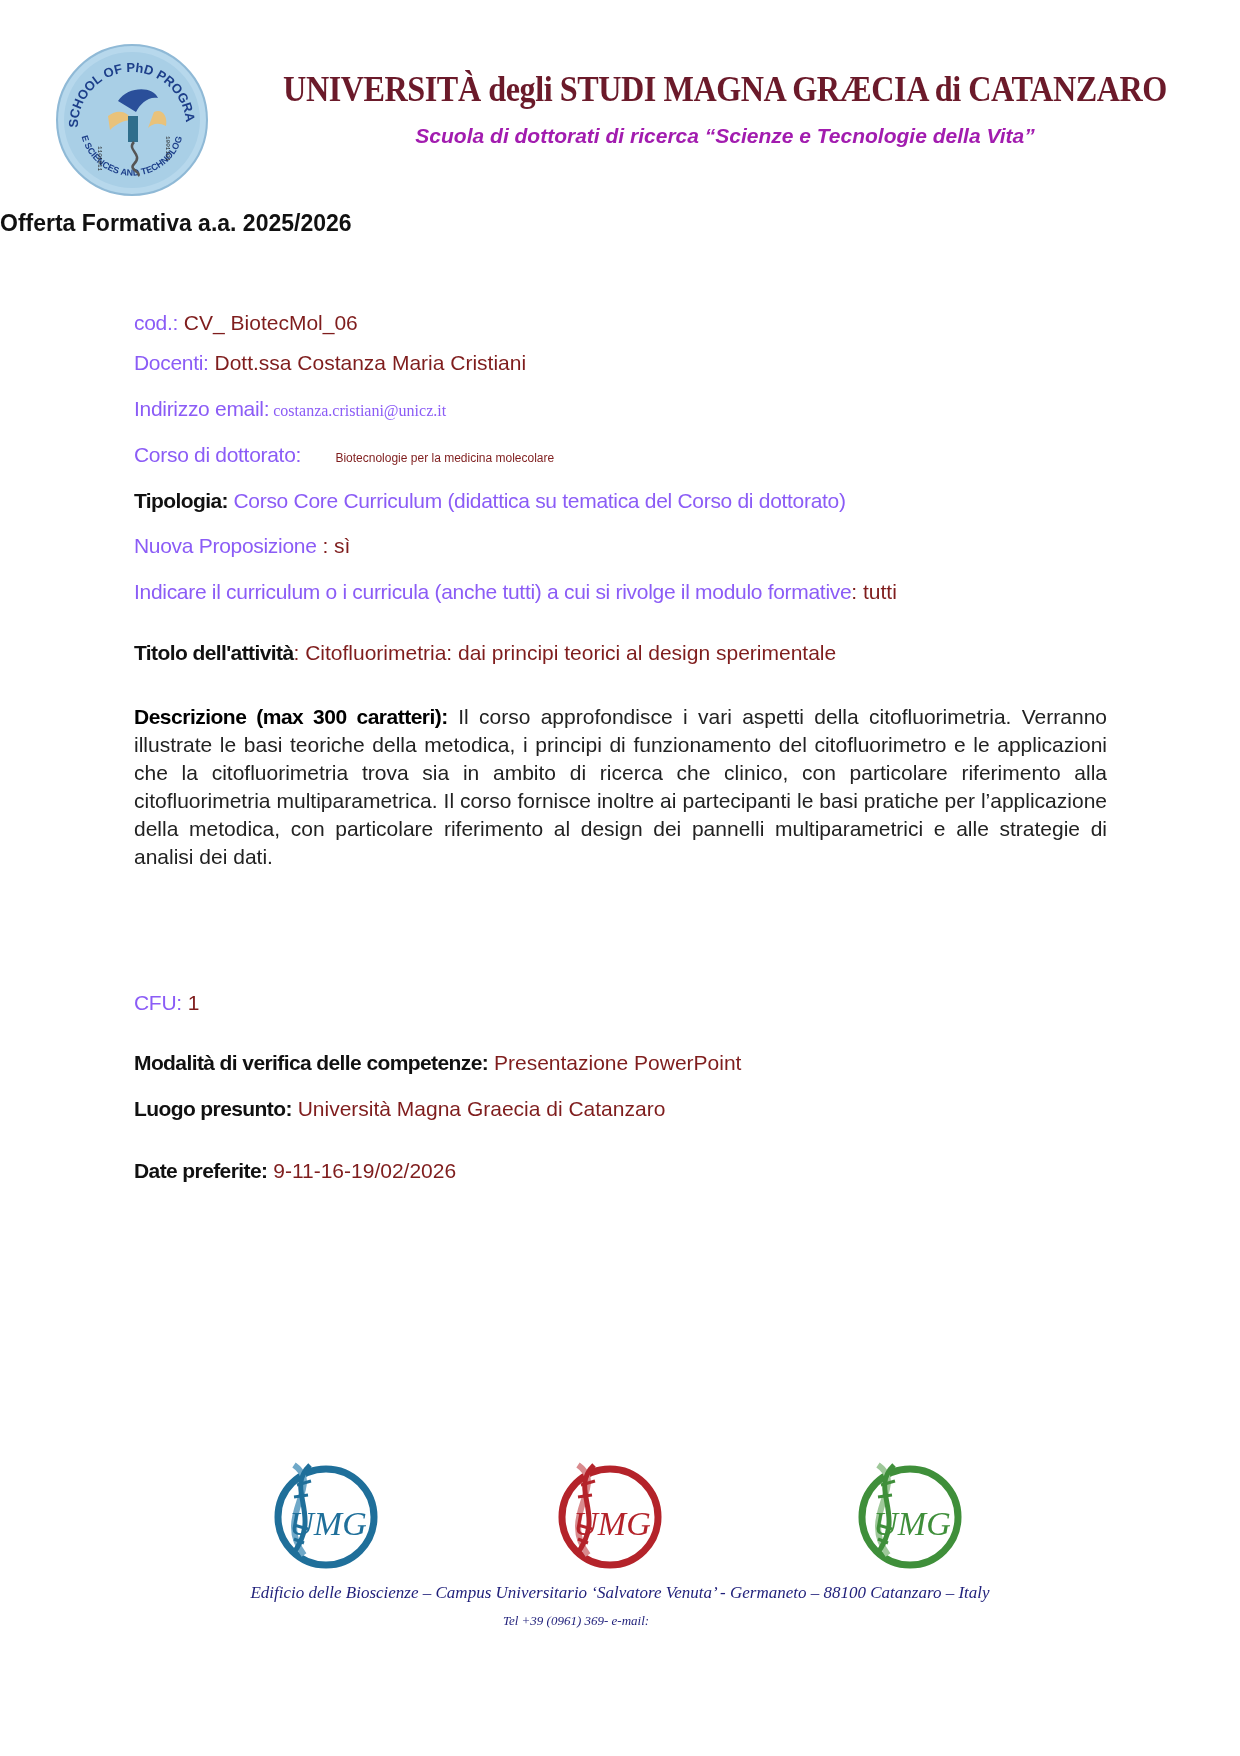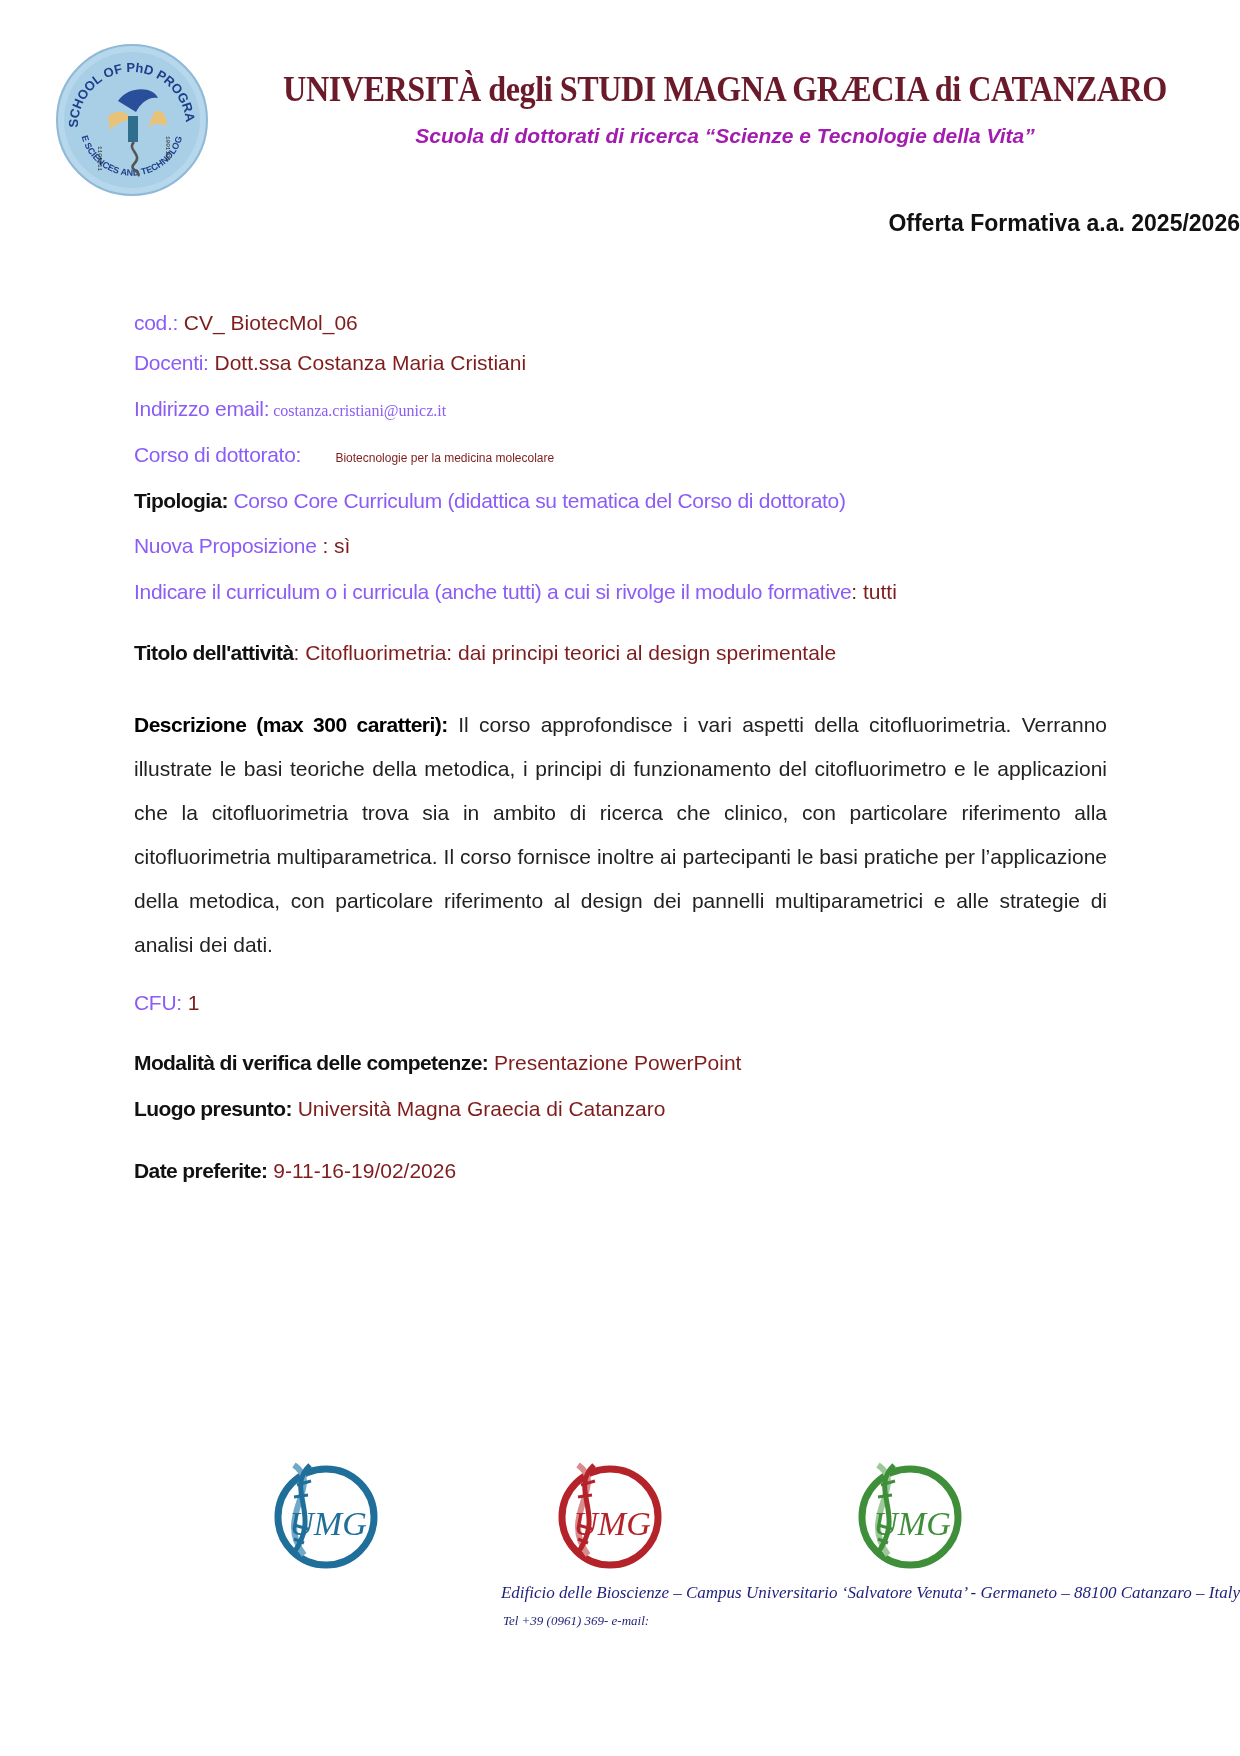--- a/index.html
+++ b/index.html
@@ -2,31 +2,31 @@
 <html><head>
 <meta charset="utf-8">
 <style>
   html, body { margin:0; padding:0; background:#ffffff; }
   body { width:1240px; height:1756px; position:relative; overflow:hidden; font-family:"Liberation Sans", sans-serif; color:#111; }
   .abs { position:absolute; }
   .crest { left:56px; top:44px; width:148px; height:148px; border-radius:50%; background:#a9cfe6; border:2px solid #8fb9d6; box-shadow: inset 0 0 0 6px #b7d8ec; }
   .crest svg { width:100%; height:100%; }
   .uni-title { left:230px; top:70px; width:990px; text-align:center; font-family:"Liberation Serif", serif; font-weight:bold; font-size:35px; color:#6b1a2a; letter-spacing:-0.5px; white-space:nowrap; transform:scaleX(0.92); transform-origin:center; }
   .school { left:230px; top:124px; width:990px; text-align:center; font-family:"Liberation Sans", sans-serif; font-weight:bold; font-style:italic; font-size:21px; color:#a21caf; white-space:nowrap; }
-  .offerta { left:0; top:210px; width:1240px; text-align:right; font-weight:bold; font-size:23px; color:#111; }
+  .offerta { left:0; top:210px; width:1240px; text-align:left; font-weight:bold; font-size:23px; color:#111; }
   .line { left:134px; font-size:21px; white-space:nowrap; line-height:1; }
   .line .k { font-weight:normal; letter-spacing:-0.3px; color:#8b5cf6; }
   .line .kb { font-weight:bold; letter-spacing:-0.6px; }
   .line .v { color:#7f1d1d; }
   .line .serif { font-family:"Liberation Serif", serif; font-size:16px; color:#8b5cf6; }
   .line .small { font-size:12px;margin-left:31px; }
-  .desc { left:134px; top:703px; width:973px; font-size:21px; line-height:44px; text-align:justify; color:#222; }
+  .desc { left:134px; top:703px; width:973px; font-size:21px; line-height:28px; text-align:justify; color:#222; }
   .desc .kb { font-weight:bold; letter-spacing:-0.5px; color:#000; }
   .logo { width:120px; height:120px; }
-  .footer1 { left:0; top:1583px; width:1240px; text-align:right; font-family:"Liberation Serif", serif; font-style:italic; font-size:17px; color:#1f1f7a; }
+  .footer1 { left:0; top:1583px; width:1240px; text-align:center; font-family:"Liberation Serif", serif; font-style:italic; font-size:17px; color:#1f1f7a; }
   .footer2 { left:0; top:1613px; width:1152px; text-align:center; font-family:"Liberation Serif", serif; font-style:italic; font-size:13px; color:#1f1f7a; }
 </style>
 </head>
 <body>
 
 <div class="abs crest">
   <svg viewBox="0 0 148 148">
     <defs>
       <path id="arcTop" d="M 20 80 A 54 54 0 0 1 128 80"></path>
       <path id="arcBot" d="M 24 92 A 52 52 0 0 0 124 92"></path>

